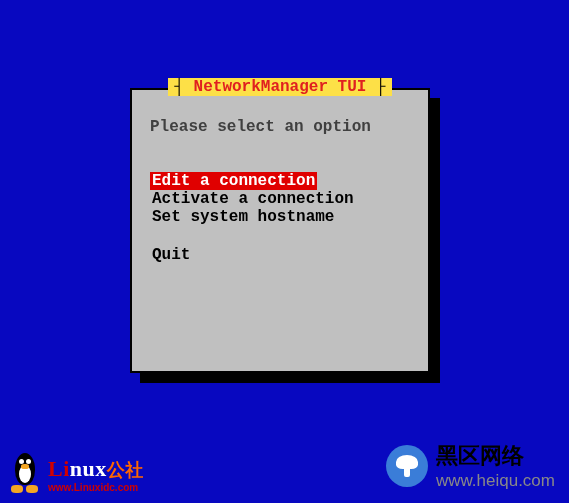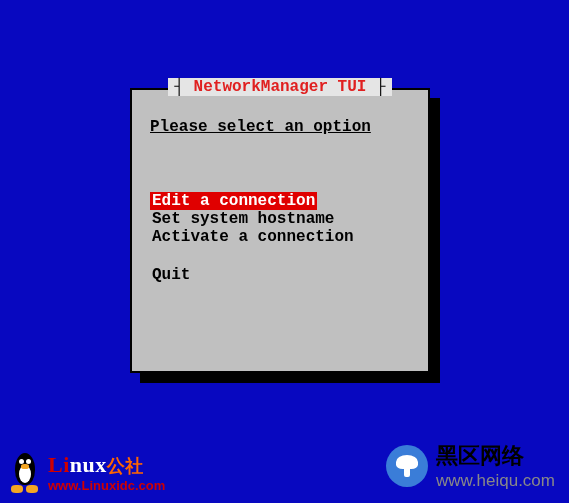--- a/index.html
+++ b/index.html
@@ -38,37 +38,35 @@
   .title-wrap {
     position: absolute;
     top: -12px;
     left: 0;
     right: 0;
     text-align: center;
   }
 
   .title-inner {
     display: inline-block;
-    background: #e5e5e5;
+    background: #fde047;
     padding: 0 6px;
     color: #e02020;
   }
 
   .title-bar-seg {
     color: #000000;
   }
 
   .content {
     padding: 28px 18px 0 18px;
   }
 
   .prompt {
-    color: #000000;
-    margin-bottom: 20px;
-    text-decoration: underline;
+    color: #404040;
   }
 
   .menu { }
 
   .menu-item {
     color: #000000;
     cursor: pointer;
     padding: 0 2px;
     margin-top: 36px;
   }
@@ -153,21 +151,21 @@
   }
   .wm-left-text .line1 .li { color: #d00000; }
   .wm-left-text .line1 .nx { color: #ffffff; }
   .wm-left-text .line1 .gs {
     color: #ff6600;
     font-family: "KaiTi","STKaiti",serif;
     font-size: 18px;
   }
   .wm-left-text .line2 {
     font-family: Arial, sans-serif;
-    font-size: 13px;
+    font-size: 10px;
     color: #d00000;
     font-weight: bold;
   }
 
   .wm-right {
     position: absolute;
     right: 14px;
     bottom: 12px;
     display: flex;
     align-items: center;
@@ -216,22 +214,22 @@
     <span class="title-inner">
       <span class="title-bar-seg">┤ </span><span>NetworkManager TUI</span><span class="title-bar-seg"> ├</span>
     </span>
   </div>
 
   <div class="content">
     <div class="prompt">Please select an option</div>
 
     <div class="menu">
       <div><span class="menu-item selected">Edit a connection</span></div>
+      <div><span class="menu-item">Activate a connection</span></div>
       <div><span class="menu-item">Set system hostname</span></div>
-      <div><span class="menu-item">Activate a connection</span></div>
       <div class="gap"></div>
       <div><span class="menu-item">Quit</span></div>
     </div>
 
   </div>
 </div>
 
 <div class="wm-left">
   <div class="tux">
     <div class="body"></div>

